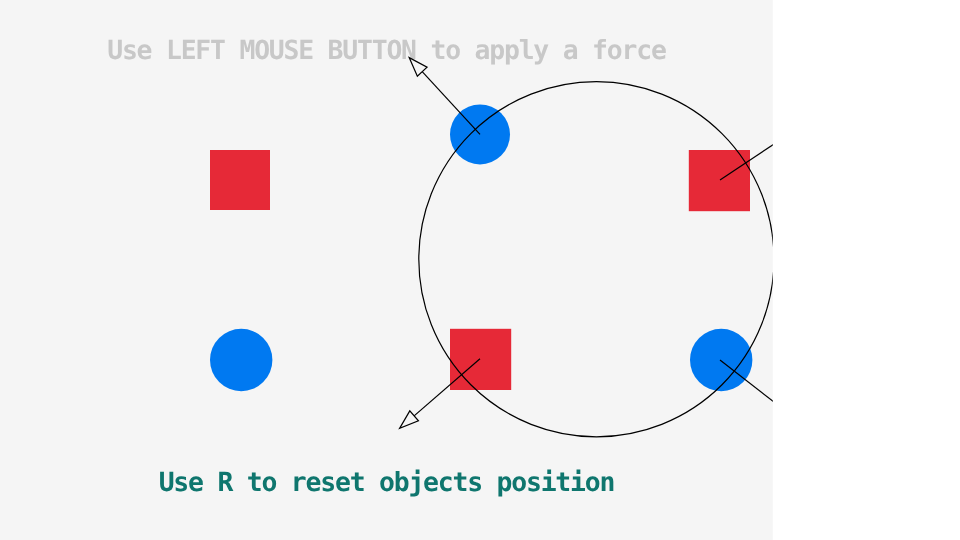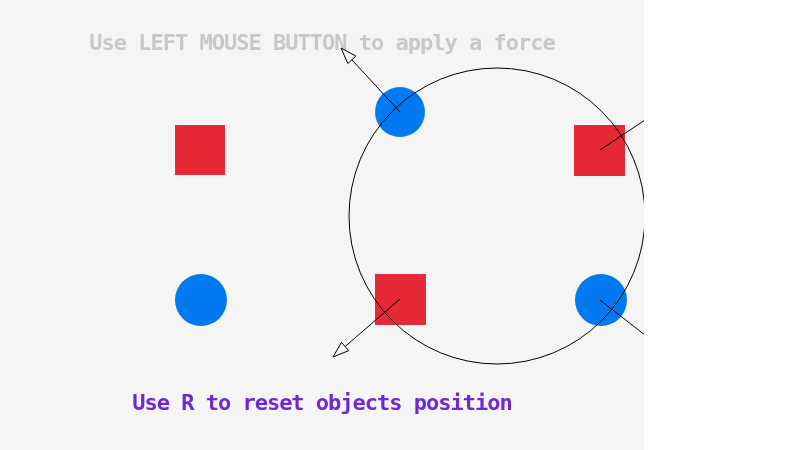--- a/index.html
+++ b/index.html
@@ -51,14 +51,14 @@
       <line x1="400" y1="112" x2="351.84484503582826" y2="59.76389969988148" stroke="#000000" stroke-width="1"></line>
       <polygon points="341,48 355.88868555766254,56.03598421881552 347.801004513994,63.491815180947434" fill="#f5f5f5" stroke="#000000" stroke-width="1"></polygon>
       <line x1="600" y1="150" x2="658.6871952905944" y2="110.87520313960367" stroke="#000000" stroke-width="1"></line>
       <polygon points="672,102 661.7380463698332,115.45147975846182 655.6363442113557,106.29892652074552" fill="#f5f5f5" stroke="#000000" stroke-width="1"></polygon>
       <line x1="400" y1="299" x2="345.0969806685933" y2="346.5279868839043" stroke="#000000" stroke-width="1"></line>
       <polygon points="333,357 341.4972261599354,342.36964977907536 348.6967351772512,350.68632398873325" fill="#f5f5f5" stroke="#000000" stroke-width="1"></polygon>
       <line x1="600" y1="300" x2="655.380363981546" y2="343.16410722091086" stroke="#000000" stroke-width="1"></line>
       <polygon points="668,353 651.9992758387341,347.50210710225446 658.7614521243579,338.8261073395673" fill="#f5f5f5" stroke="#000000" stroke-width="1"></polygon>
     </svg>
 
-  <div class="instruction instruction-bottom" style="color: #6d28d9;">Use R to reset objects position</div>
+  <div class="instruction instruction-bottom" style="color: #0f766e;">Use R to reset objects position</div>
 </div>
 
 </body></html>

